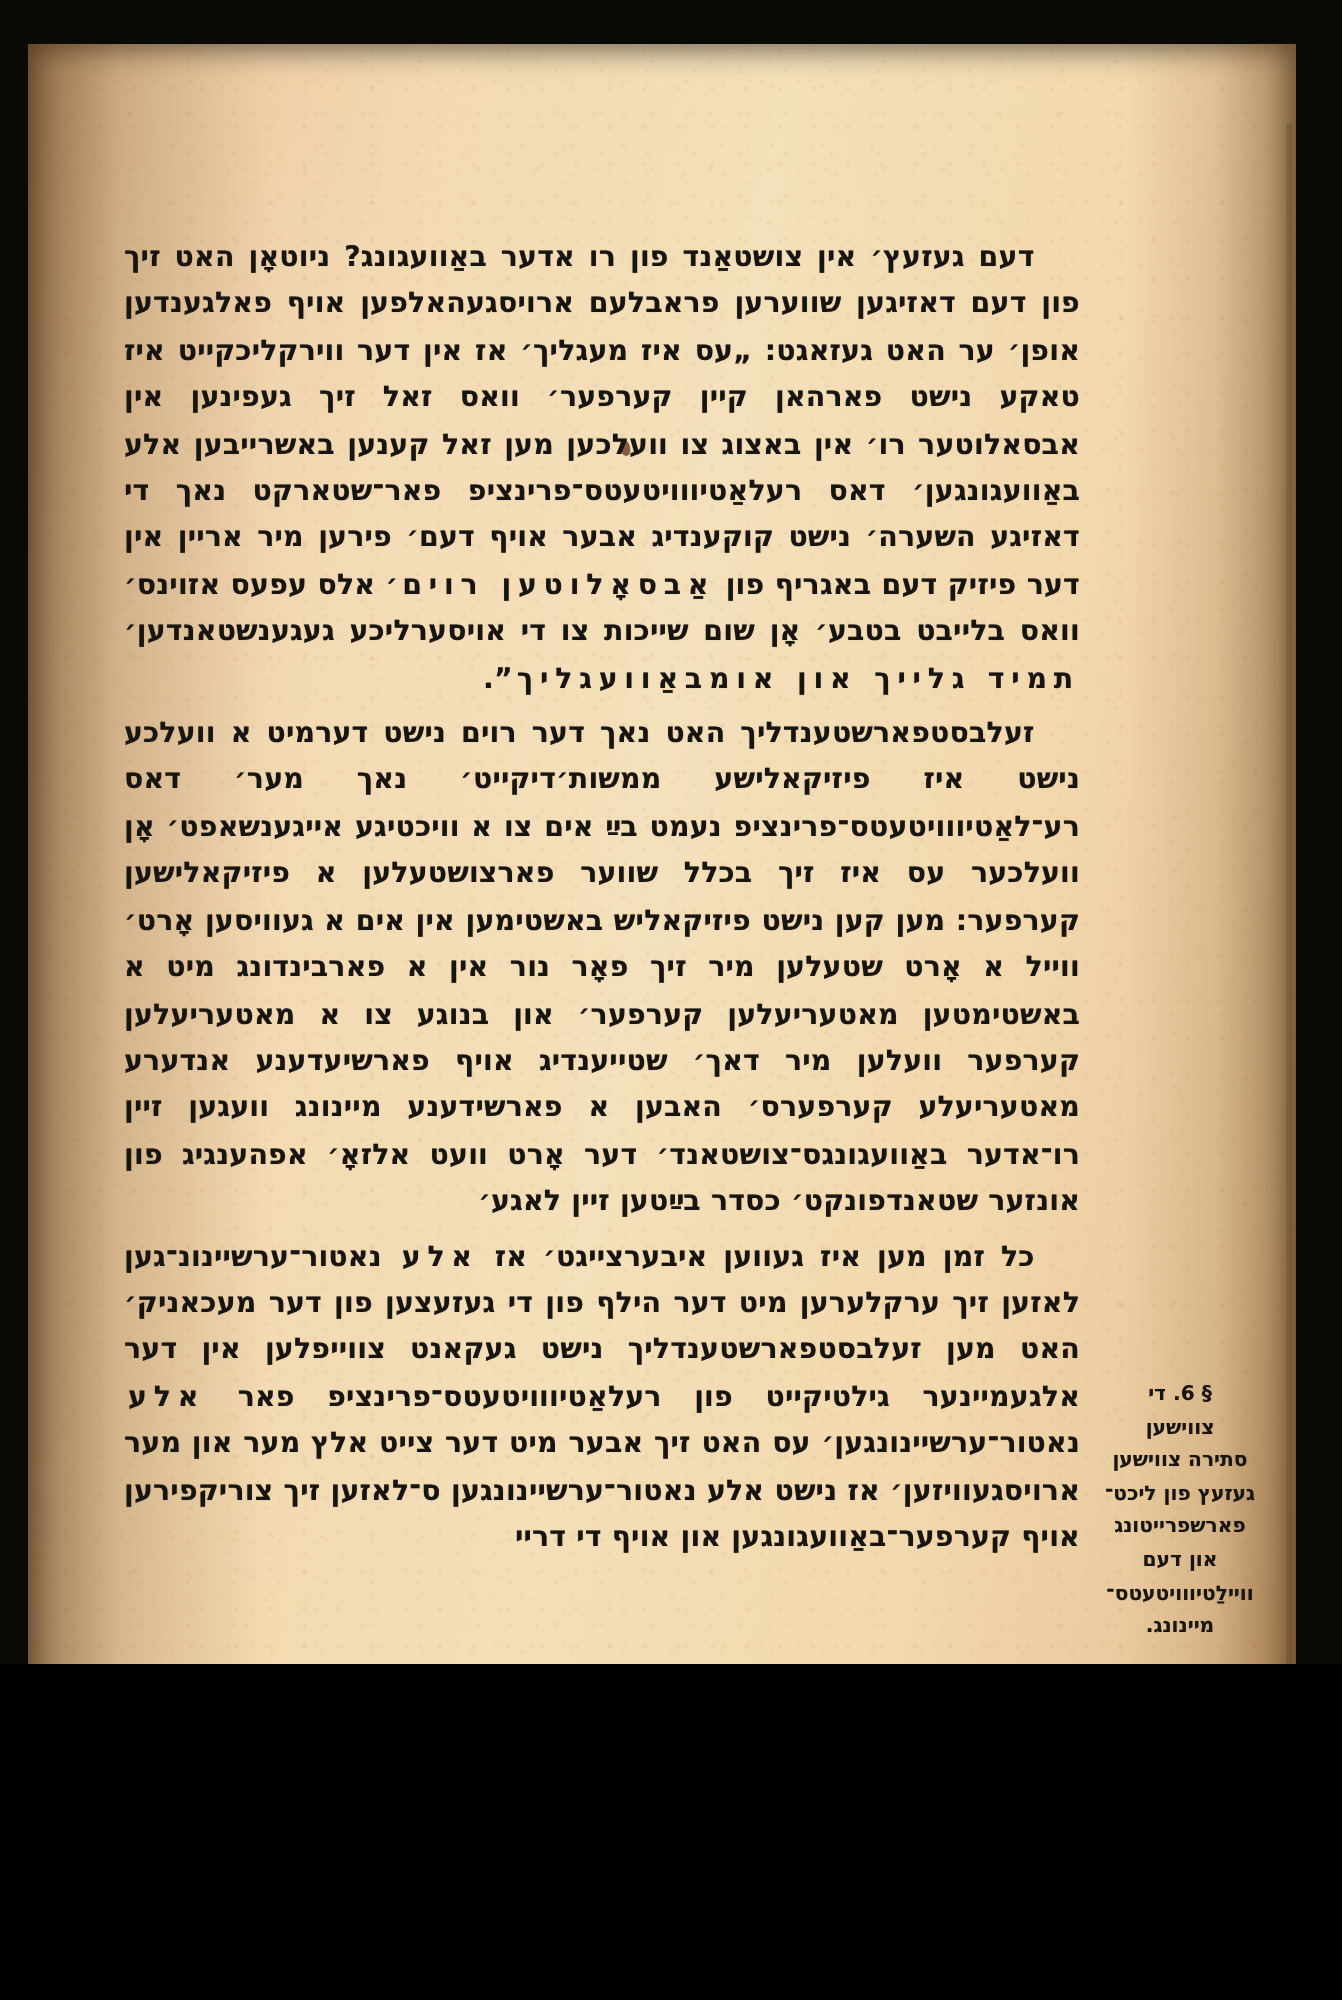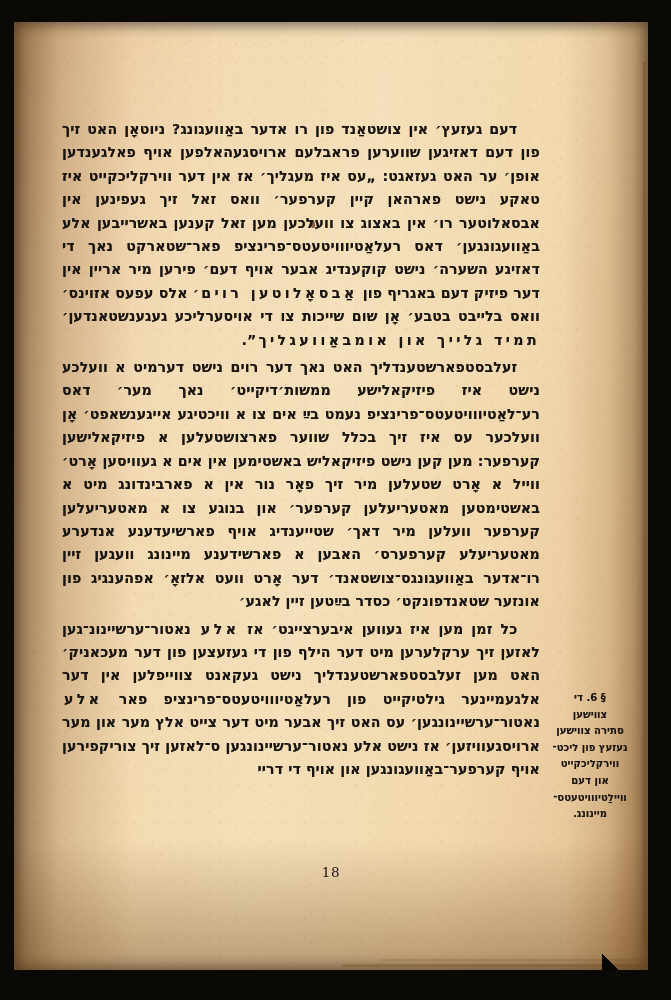--- a/index.html
+++ b/index.html
@@ -3,21 +3,21 @@
 <meta charset="utf-8">
 <style>
   html, body {
     margin: 0;
     padding: 0;
     background: #000000;
   }
   #page {
     position: relative;
     width: 671px;
-    height: 1000px;
+    height: 832px;
     overflow: hidden;
     background: #0b0906;
     text-decoration: underline;
   }
   
   #paper {
     position: absolute;
     left: 14px;
     top: 22px;
     width: 634px;
@@ -165,21 +165,21 @@
       <p class="para"><span>זעלבסטפארשטענדליך האט נאך דער רוים נישט דערמיט א וועלכע נישט איז פיזיקאלישע ממשות׳דיקייט׳ נאך מער׳ דאס רע־לאַטיווויטעטס־פרינציפ נעמט בײַ אים צו א וויכטיגע אייגענשאפט׳ אָן וועלכער עס איז זיך בכלל שווער פארצושטעלען א פיזיקאלישען קערפער: מען קען נישט פיזיקאליש באשטימען אין אים א געוויסען אָרט׳ ווייל א אָרט שטעלען מיר זיך פאָר נור אין א פארבינדונג מיט א באשטימטען מאטעריעלען קערפער׳ און בנוגע צו א מאטעריעלען קערפער וועלען מיר דאך׳ שטייענדיג אויף פארשיעדענע אנדערע מאטעריעלע קערפערס׳ האבען א פארשידענע מיינונג וועגען זיין רו־אדער באַוועגונגס־צושטאנד׳ דער אָרט וועט אלזאָ׳ אפהענגיג פון אונזער שטאנדפונקט׳ כסדר בײַטען זיין לאגע׳</span></p>
       <p class="para"><span>כל זמן מען איז געווען איבערצייגט׳ אז </span><span class="sp">אלע</span><span> נאטור־ערשיינונ־גען לאזען זיך ערקלערען מיט דער הילף פון די געזעצען פון דער מעכאניק׳ האט מען זעלבסטפארשטענדליך נישט געקאנט צווייפלען אין דער אלגעמיינער גילטיקייט פון רעלאַטיווויטעטס־פרינציפ פאר </span><span class="sp">אלע</span><span> נאטור־ערשיינונגען׳ עס האט זיך אבער מיט דער צייט אלץ מער און מער ארויסגעוויזען׳ אז נישט אלע נאטור־ערשיינונגען ס־לאזען זיך צוריקפירען אויף קערפער־באַוועגונגען און אויף די דריי</span></p>
 
     </div>
 
     <div id="margin-note">
       <div>§ 6. די</div>
       <div>צווישען</div>
       <div>סתירה צווישען</div>
       <div>געזעץ פון ליכט־</div>
-      <div>ווירקליכקייט</div>
+      <div>פארשפרייטונג</div>
       <div>און דעם</div>
       <div>וויילַטיווויטעטס־</div>
       <div>מיינונג.</div>
     </div>
 
     <div id="folio">18</div>
 
   </div>
 </div>
 

